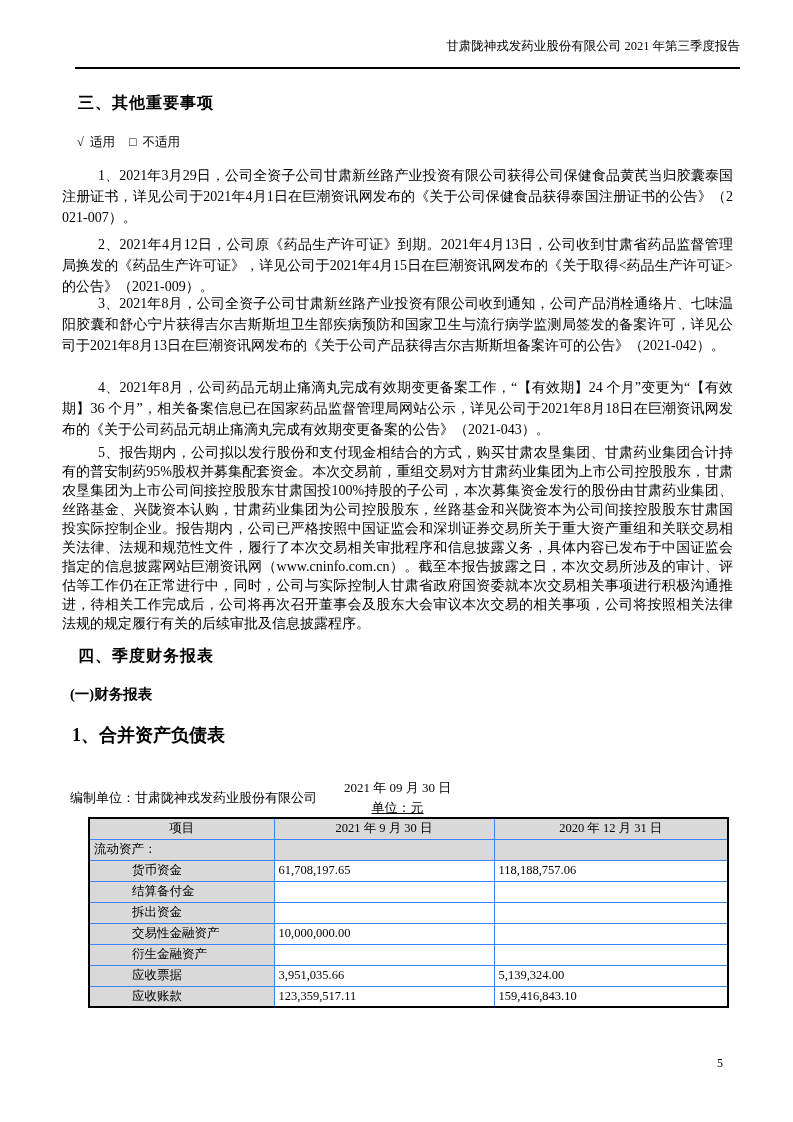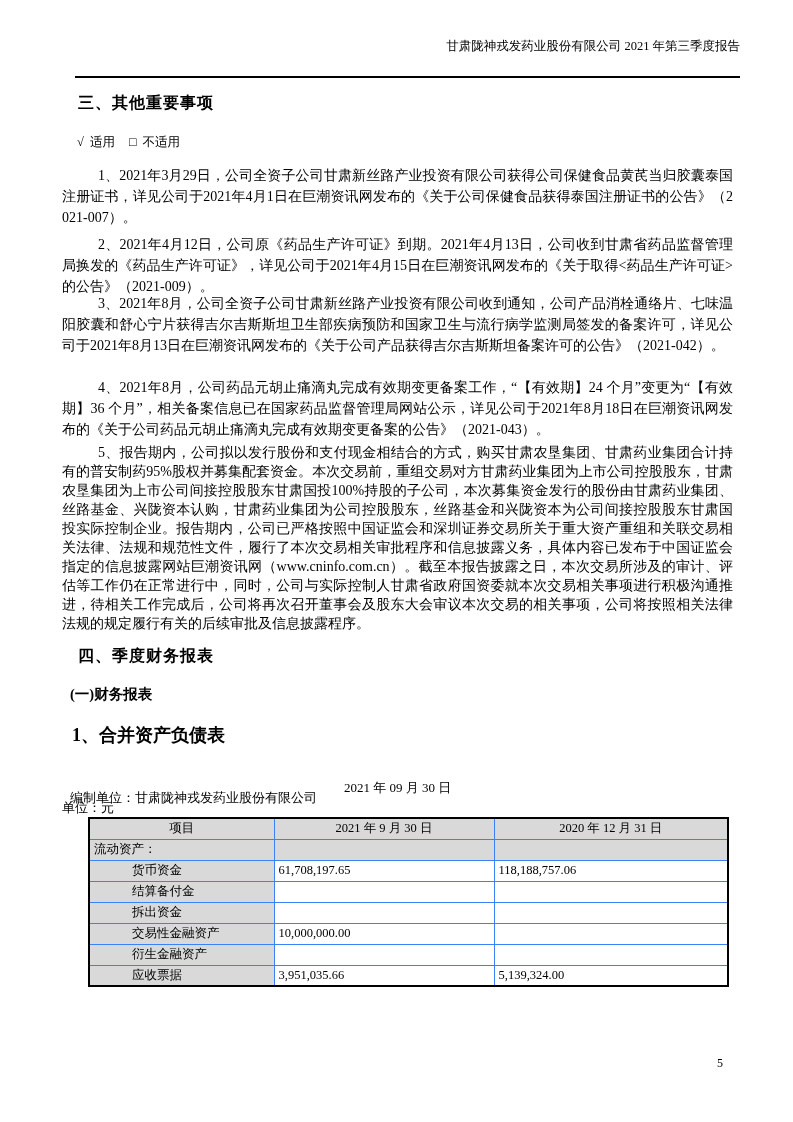--- a/index.html
+++ b/index.html
@@ -8,21 +8,21 @@
   .page {
     position: relative;
     width: 793px; height: 1122px;
     background: #ffffff;
     overflow: hidden;
   }
   .report-header {
     position: absolute; top: 38px; left: 75px; right: 53px;
     text-align: right;
     font-size: 12.5px;
-    padding-bottom: 21px;
+    padding-bottom: 12px;
     border-bottom: 2px solid #000;
   }
   .sec-title {
     position: absolute; left: 78px; right: 60px;
     font-size: 16px; font-weight: bold;
     letter-spacing: 1px;
   }
   .sec3-title { top: 93px; }
   .sec4-title { top: 646px; }
   .applicability {
@@ -55,21 +55,21 @@
     position: absolute; top: 761px; left: 70px;
     font-size: 13px;
     margin-top: 28px;
   }
   .statement-date {
     position: absolute; top: 779px; left: 62px; width: 671px;
     text-align: center; font-size: 13px;
   }
   .unit-label {
     position: absolute; top: 799px; left: 62px; width: 671px;
-    text-align: left; font-size: 13px;
+    text-align: center; font-size: 13px; text-decoration: underline;
   }
   table.balance-sheet {
     position: absolute; top: 817px; left: 88px;
     width: 639px;
     border-collapse: collapse;
     font-size: 12.5px;
     table-layout: fixed;
   }
   table.balance-sheet col.c1 { width: 185px; }
   table.balance-sheet col.c2 { width: 220px; }
@@ -159,18 +159,23 @@
       <tr class="item-row">
         <td class="cell-item">衍生金融资产</td>
         <td class="cell-val"></td>
         <td class="cell-val"></td>
       </tr>
       <tr class="item-row">
         <td class="cell-item">应收票据</td>
         <td class="cell-val">3,951,035.66</td>
         <td class="cell-val">5,139,324.00</td>
       </tr>
+      <tr class="item-row">
+        <td class="cell-item">应收账款</td>
+        <td class="cell-val">123,359,517.11</td>
+        <td class="cell-val">159,416,843.10</td>
+      </tr>
     </tbody>
   </table>
 
   <div class="page-number">5</div>
 
 </div>
 
 </body></html>

